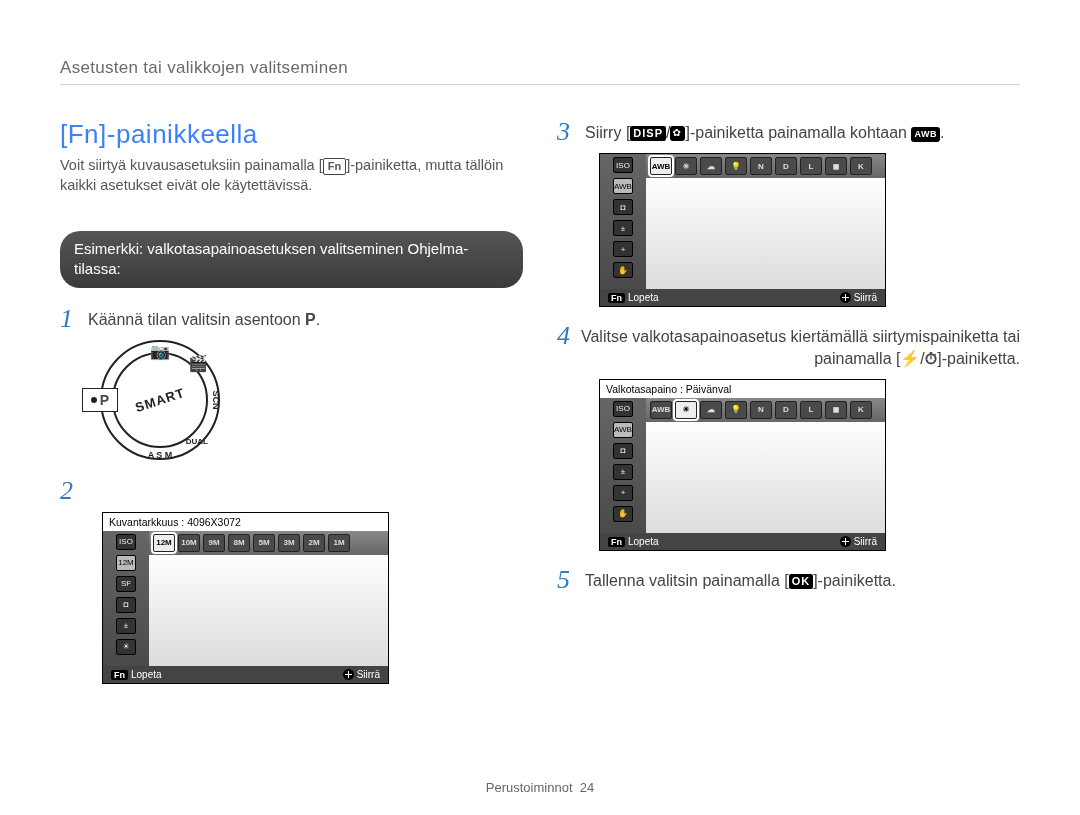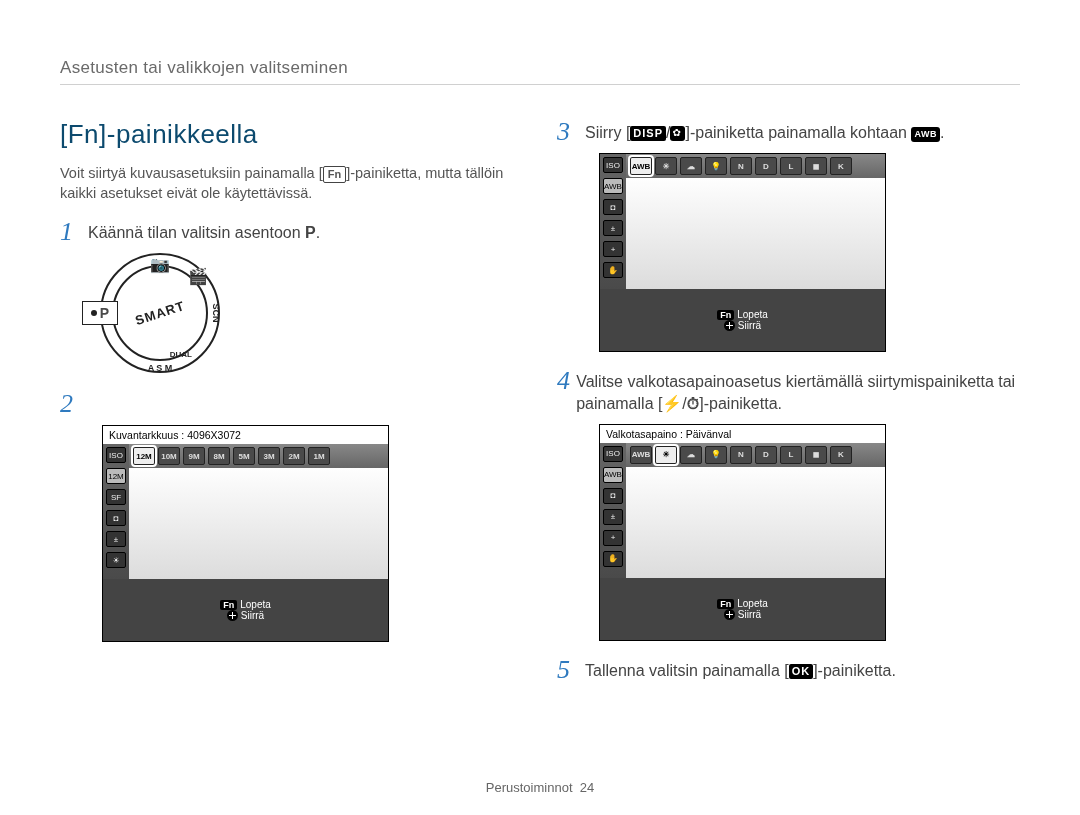--- a/index.html
+++ b/index.html
@@ -32,31 +32,31 @@
     margin-bottom: 34px;
   }
   .columns {
     display: flex;
     gap: 34px;
   }
   .col {
     width: 465px;
   }
   .section-title {
-    color: #0c4a6e;
+    color: #3b82f6;
     font-size: 26px;
     font-weight: 300;
     letter-spacing: 0.5px;
-    margin: 0 0 14px 0;
+    margin: 0 0 6px 0;
   }
   .intro {
     font-size: 14.5px;
     line-height: 1.35;
     color: #555;
-    margin-bottom: 16px;
+    margin-bottom: 36px;
   }
   .inline-fn {
     display: inline-block;
     border: 1px solid #444;
     padding: 0 4px;
     font-size: 11px;
     height: 15px;
     line-height: 15px;
     font-weight: bold;
     vertical-align: 0px;
@@ -83,20 +83,21 @@
     font-size: 26px;
     width: 28px;
     line-height: 1;
     font-family: Georgia, 'Times New Roman', serif;
   }
   .step-text {
     font-size: 16px;
     color: #444;
     line-height: 1.4;
     padding-top: 3px;
+    text-align: right;
   }
   .big-p {
     font-weight: bold;
     font-family: Arial, sans-serif;
   }
   .mode-dial {
     width: 120px;
     height: 120px;
     margin: 6px 0 18px 40px;
     border: 2.5px solid #222;
@@ -142,21 +143,21 @@
   }
   .mode-dial .ring-icon {
     position: absolute;
     font-size: 16px;
     color: #222;
     font-weight: bold;
   }
   .mode-dial .ri1 { top: 0px; left: 50%; transform: translateX(-50%); }
   .mode-dial .ri2 { top: 12px; right: 10px; }
   .mode-dial .ri3 { right: -3px; top: 50%; transform: translateY(-50%); }
-  .mode-dial .ri4 { bottom: 12px; right: 26px; }
+  .mode-dial .ri4 { bottom: 12px; right: 10px; }
   .mode-dial .ri5 { bottom: -2px; left: 50%; transform: translateX(-50%); }
   .lcd {
     width: 285px;
     margin: 6px 0 14px 42px;
     border: 1px solid #000;
     background: linear-gradient(#fdfdfd, #d8d8d8);
     box-shadow: inset 0 0 0 1px #888;
     font-size: 10px;
     color: #222;
   }
@@ -164,21 +165,21 @@
     background: #fff;
     padding: 3px 6px;
     font-size: 10.5px;
     color: #000;
   }
   .lcd-body {
     display: flex;
     height: 135px;
   }
   .lcd-sidebar {
-    width: 26px;
+    width: 46px;
     background: linear-gradient(#666, #4a4a4a);
     display: flex;
     flex-direction: column;
     align-items: center;
     padding: 3px 0;
     gap: 5px;
   }
   .lcd-sidebar .sicon {
     width: 18px;
     height: 14px;
@@ -223,22 +224,21 @@
     flex: 1;
     background: linear-gradient(#fefefe, #dcdcdc);
   }
   .lcd-footer {
     display: flex;
     justify-content: space-between;
     align-items: center;
     background: #444;
     color: #fff;
     font-size: 10px;
-    padding: 20px 8px;
-    flex-direction: column;
+    padding: 3px 8px;
   }
   .lcd-footer .fn-badge {
     display: inline-block;
     background: #000;
     color: #fff;
     border-radius: 2px;
     padding: 0 3px;
     margin-right: 3px;
     font-size: 9px;
     font-weight: bold;
@@ -331,20 +331,21 @@
   <div class="divider"></div>
 
   <div class="columns">
 
     <div class="col">
       <h2 class="section-title">[Fn]-painikkeella</h2>
       <div class="intro">
         <span>Voit siirtyä kuvausasetuksiin painamalla [</span><span class="inline-fn">Fn</span><span>]-painiketta, mutta tällöin kaikki asetukset eivät ole käytettävissä.</span>
       </div>
 
+      <div class="example-box">Esimerkki: valkotasapainoasetuksen valitseminen Ohjelma-tilassa:</div>
 
       <div class="step">
         <div class="step-num">1</div>
         <div class="step-text">
           <span>Käännä tilan valitsin asentoon </span><span class="big-p">P</span><span>.</span>
         </div>
       </div>
 
       <div class="mode-dial">
         <div class="inner"></div>

